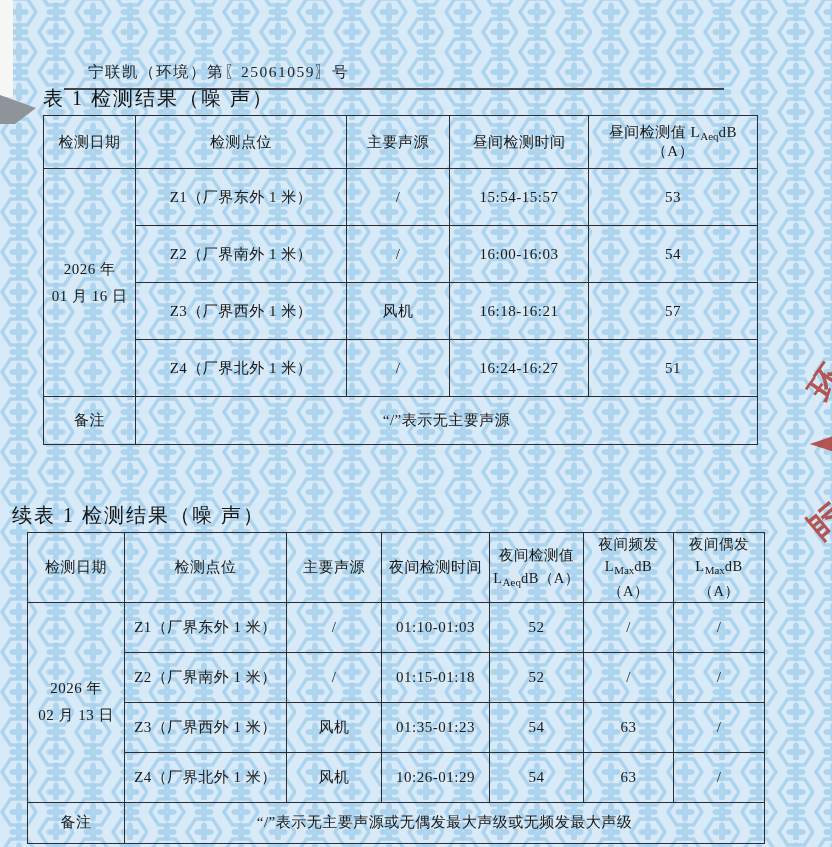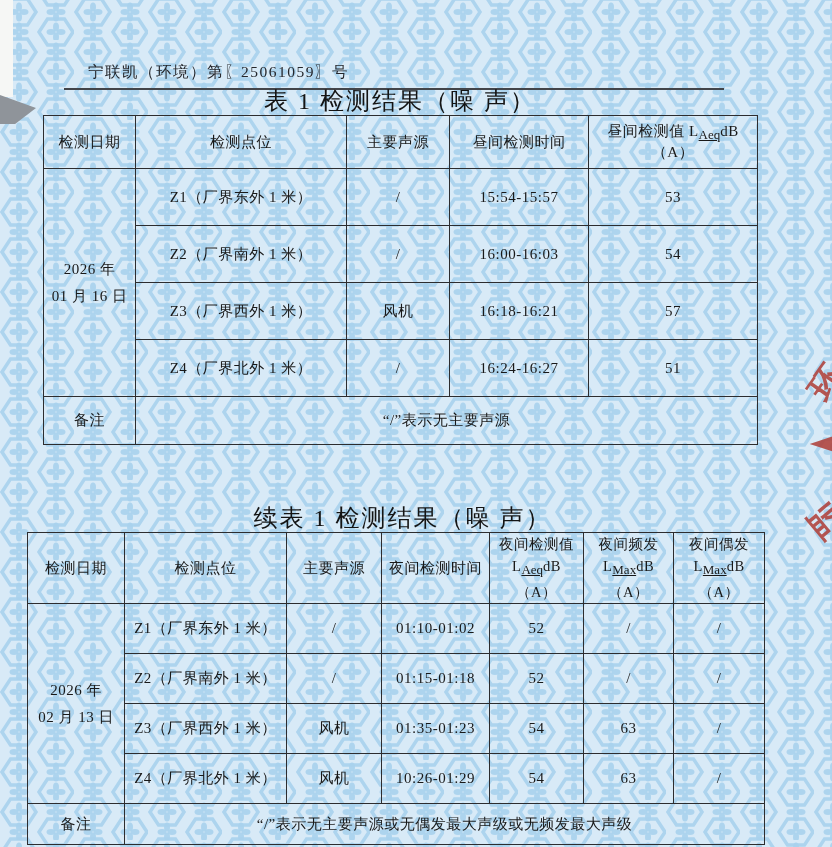--- a/index.html
+++ b/index.html
@@ -12,36 +12,36 @@
   .scan-white{position:absolute;left:0;top:0;width:13px;height:97px;background:#f6f7f5;z-index:1;}
   .scan-gray{position:absolute;left:0;top:95px;width:36px;height:29px;background:#8f949a;
     clip-path:polygon(0 0,100% 45%,42% 100%,0 100%);z-index:1;}
 
   .doc-number{
     position:absolute;top:42px;left:64px;width:636px;z-index:2;
     border-bottom:2px solid #43454a;padding:0 0 5px 24px;
     font-size:15.5px;letter-spacing:1.5px;color:#24262b;margin-top:20px;
   }
 
-  .tbl-title{position:absolute;z-index:2;text-align:center;font-size:24px;letter-spacing:2px;color:#141414;}
+  .tbl-title{position:absolute;z-index:2;font-size:20px;letter-spacing:2px;color:#141414;}
   #title1{top:85px;left:43px;width:714px;}
-  #title2{top:502px;left:34px;width:737px;}
+  #title2{top:502px;left:12px;width:737px;}
 
   table{position:absolute;z-index:2;border-collapse:collapse;table-layout:fixed;background:transparent;}
   #table1{top:115px;left:43px;width:714px;}
   #table2{top:532px;left:27px;width:737px;}
   table,td{border:1.5px solid #2d2d2f;}
   td{text-align:center;vertical-align:middle;font-size:15px;padding:0 2px;color:#191919;letter-spacing:0.5px;}
   #table1 tr.hdr td{height:52px;}
   #table1 tr.data td{height:56px;}
   #table1 tr.note td{height:47px;}
   #table2 tr.hdr td{height:64px;}
   #table2 tr.data td{height:49px;}
   #table2 tr.note td{height:40px;}
-  .sub{font-size:13px;vertical-align:-3px;letter-spacing:0;text-decoration:underline;}
+  .sub{font-size:11px;vertical-align:-3px;letter-spacing:0;}
   .hdr2line{line-height:1.55;font-size:14.5px;margin-left:48px;}
   .datecell{line-height:1.8;margin-left:44px;}
 
   .seal{position:absolute;top:352px;left:795px;width:37px;height:205px;overflow:hidden;z-index:3;
         color:#b0423c;opacity:0.88;}
   .seal span{position:absolute;display:block;line-height:1;}
   .seal .c1{top:14px;left:15px;font-size:34px;font-weight:bold;transform:rotate(-55deg);}
   .seal .star{top:42px;left:9px;font-size:100px;transform:rotate(-90deg);}
   .seal .c2{top:152px;left:14px;font-size:34px;font-weight:bold;transform:rotate(50deg);}
 </style>
@@ -168,21 +168,21 @@
       <div><span>L</span><span class="sub">Max</span><span>dB（A）</span></div>
     </td>
   </tr>
   <tr class="data">
     <td rowspan="4" class="datecell">
       <div>2026 年</div>
       <div>02 月 13 日</div>
     </td>
     <td>Z1（厂界东外 1 米）</td>
     <td>/</td>
-    <td>01:10-01:02</td>
+    <td>01:10-01:03</td>
     <td>52</td>
     <td>/</td>
     <td>/</td>
   </tr>
   <tr class="data">
     <td>Z2（厂界南外 1 米）</td>
     <td>/</td>
     <td>01:15-01:18</td>
     <td>52</td>
     <td>/</td>

